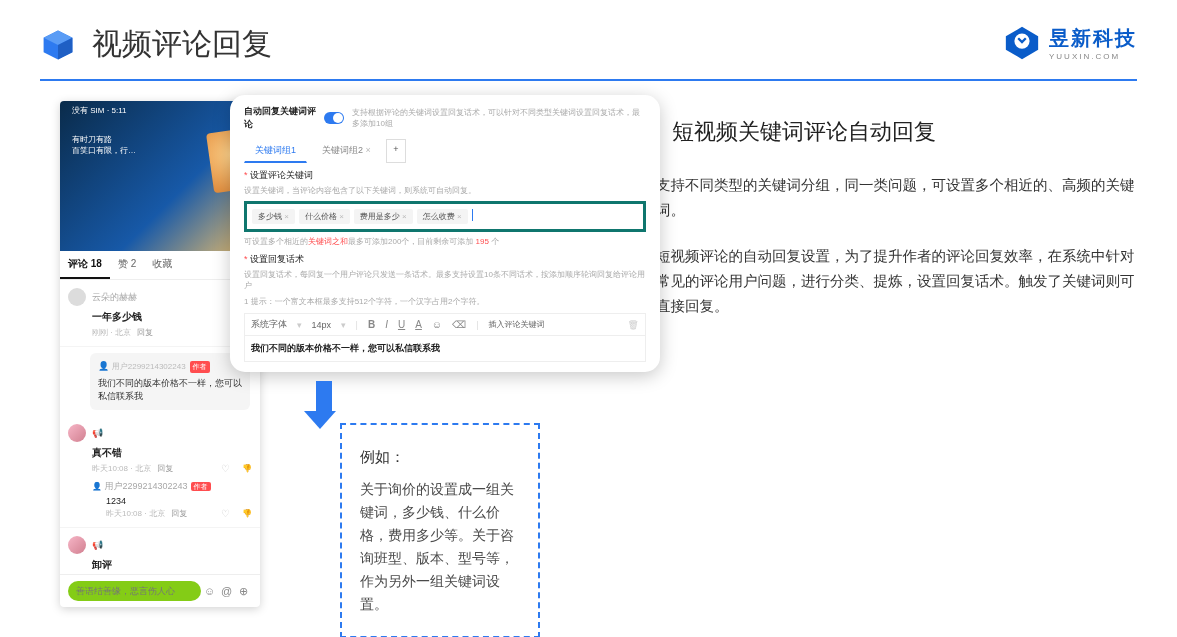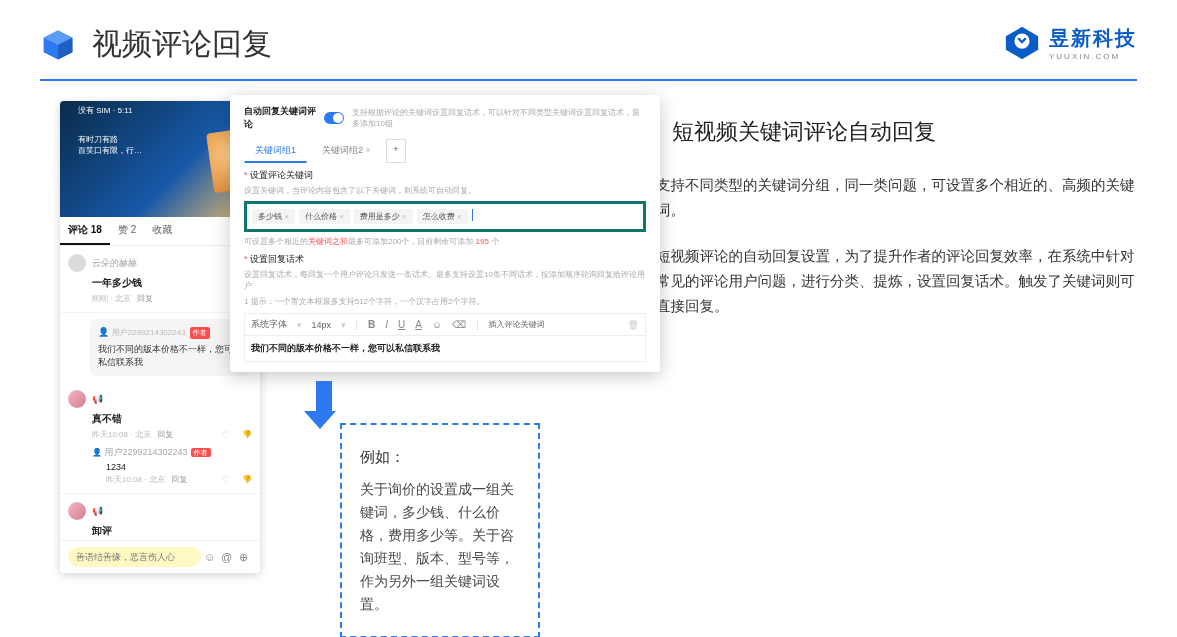--- a/index.html
+++ b/index.html
@@ -16,45 +16,45 @@
 .logo-en{font-size:8px;color:#888;letter-spacing:2px}
 .hr{height:2px;background:#2d7af0;margin:0 40px}
 
 
 .main{display:flex;padding:20px 40px 0 40px}
 .left{width:540px;position:relative}
 .right{flex:1;padding-left:50px;padding-top:16px}
 
 
 .phone{position:absolute;left:20px;top:0;width:200px;background:#fff;box-shadow:0 2px 10px rgba(0,0,0,.18);border-radius:4px;overflow:hidden}
-.phone-top{height:116px;background:linear-gradient(135deg,#0a2b4a,#1759a8 60%,#f2c26a);position:relative;color:#fff;font-size:9px;padding:4px 18px}
+.phone-top{height:150px;background:linear-gradient(135deg,#0a2b4a,#1759a8 60%,#f2c26a);position:relative;color:#fff;font-size:9px;padding:4px 12px}
 .phone-top::after{content:"";position:absolute;right:14px;top:30px;width:36px;height:60px;background:radial-gradient(circle at 60% 40%,#ffd28a,#e08a3a);border-radius:4px;transform:rotate(-8deg)}
 .phone-status{font-size:8px}
 .phone-tabs{display:flex;font-size:10px;color:#666;border-bottom:1px solid #eee}
 .phone-tab{padding:6px 8px}
 .phone-tab.active{color:#111;font-weight:600;border-bottom:2px solid #111}
 .cmt{padding:8px 8px;font-size:9px;color:#333;border-bottom:1px solid #f4f4f4}
 .cmt-u{display:flex;align-items:center}
 .cmt-ava{width:18px;height:18px;border-radius:50%;background:#dcdcdc;margin-right:6px;flex-shrink:0}
 .cmt-ava.p{background:linear-gradient(135deg,#f7b6c7,#d18090)}
 .cmt-nm{color:#a8a8a8;font-size:9px}
 .cmt-txt{margin:4px 0 3px 24px;font-size:10px;font-weight:600;color:#222}
 .cmt-meta{margin-left:24px;font-size:8px;color:#bbb;display:flex;align-items:center;gap:6px}
 .cmt-meta .rep{color:#999}
 .heart{margin-left:auto;color:#ccc;font-size:10px}
 .reply-bubble{margin:6px 10px 6px 30px;background:#f5f5f5;border-radius:6px;padding:8px;font-size:9px}
 .reply-bubble .tag{display:inline-block;background:#ff4d4f;color:#fff;font-size:7px;padding:1px 3px;border-radius:2px;margin-left:4px}
 .reply-bubble .u{color:#bbb;font-size:8px}
 .reply-bubble .t{margin-top:4px;color:#333;font-size:9px;line-height:1.4}
 .phone-input{display:flex;align-items:center;padding:6px 8px;border-top:1px solid #eee}
-.phone-input input{flex:1;border:none;background:#fef9c3;border-radius:14px;padding:5px 8px;font-size:9px;outline:none}
+.phone-input input{flex:1;border:none;background:#84cc16;border-radius:14px;padding:5px 8px;font-size:9px;outline:none}
 .phone-input .ic{width:18px;text-align:center;color:#888;font-size:11px}
 
 
-.panel{position:absolute;left:190px;top:-6px;width:430px;background:#fff;box-shadow:0 4px 18px rgba(0,0,0,.22);border-radius:3px;padding:10px 14px;font-size:9px;color:#555;z-index:5}
+.panel{position:absolute;left:190px;top:-6px;width:430px;background:#fff;box-shadow:0 4px 18px rgba(0,0,0,.22);border-radius:15px;padding:10px 14px;font-size:9px;color:#555;z-index:5}
 .panel-row1{display:flex;align-items:center;gap:8px;font-size:9px;margin-bottom:8px}
 .panel-row1 b{color:#222;font-size:9px}
 .sw{width:22px;height:12px;background:#2d7af0;border-radius:6px;position:relative}
 .sw::after{content:"";position:absolute;right:1px;top:1px;width:10px;height:10px;background:#fff;border-radius:50%}
 .tabs2{display:flex;gap:4px;margin-bottom:6px}
 .tab2{padding:4px 10px;font-size:9px;border:1px solid transparent}
 .tab2.active{color:#2d7af0;border-bottom:2px solid #2d7af0}
 .tab2.plus{border:1px solid #ddd;width:20px;text-align:center;padding:4px 0}
 .lbl{font-size:9px;color:#222;margin:6px 0 3px}
 .lbl::before{content:"* ";color:#ff4d4f}

